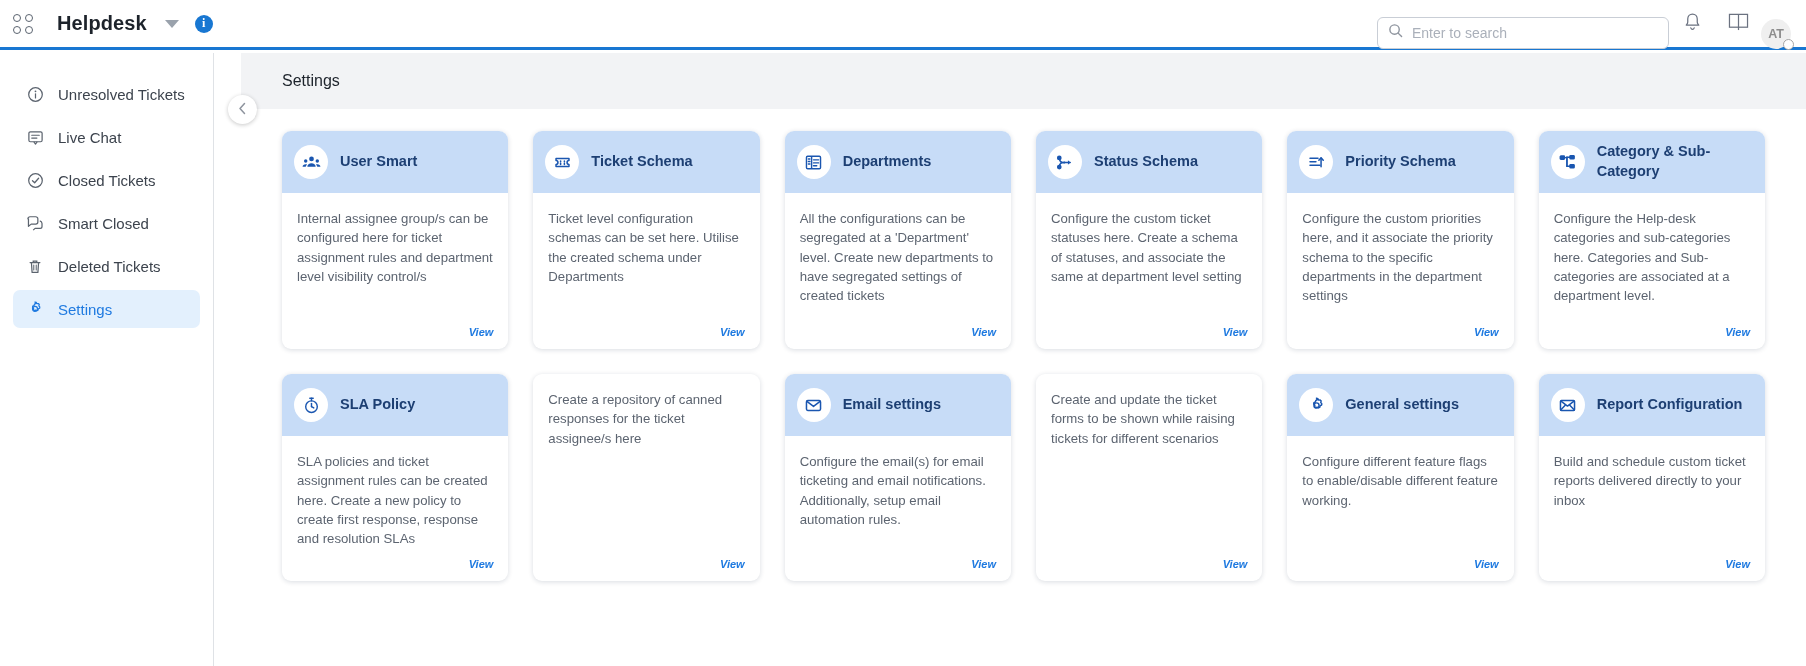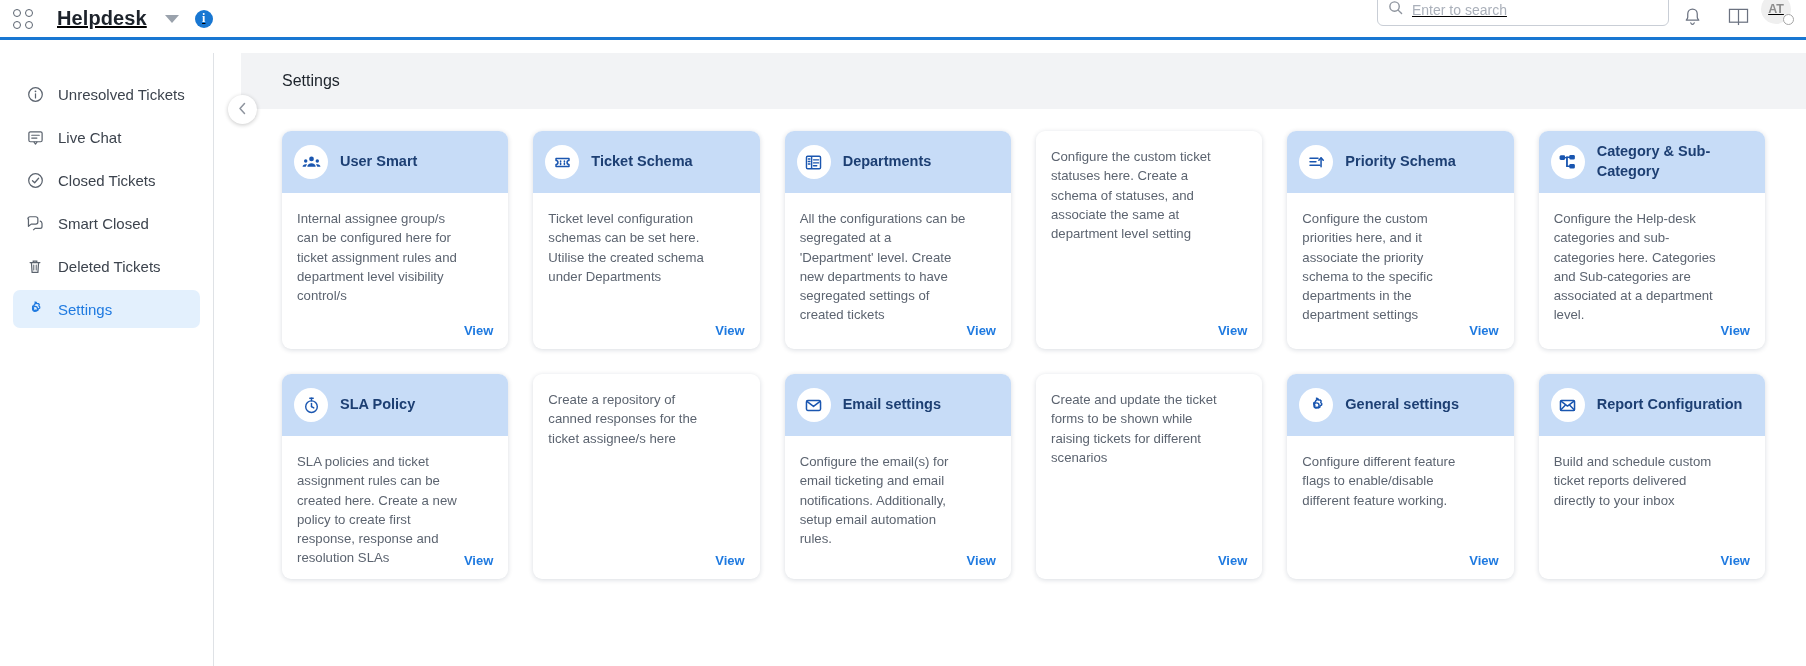--- a/index.html
+++ b/index.html
@@ -7,40 +7,40 @@
   html, body {
     width: 1806px; height: 666px;
     font-family: "Liberation Sans", sans-serif;
     background: #ffffff;
     overflow: hidden;
   }
 
   
   .topbar {
     position: absolute; top: 0; left: 0;
-    width: 1806px; height: 40px;
+    width: 1806px; height: 50px;
     background: #ffffff;
     border-bottom: 3px solid #1877d2;
-    display: flex; align-items: center; text-decoration: underline;
+    display: flex; align-items: center;
   }
   .grid-icon { margin-left: 13px; width: 22px; height: 22px;
                display: flex; flex-wrap: wrap; gap: 4px; align-content: center; }
   .grid-icon i { width: 8px; height: 8px; border: 1.6px solid #5b6470;
                  border-radius: 50%; display: block; }
   .app-title { margin-left: 22px; font-size: 20px; color: #1d232b;
                font-weight: 600; letter-spacing: .1px; }
   .caret-down { margin-left: 18px; width: 0; height: 0;
                 border-left: 7px solid transparent; border-right: 7px solid transparent;
                 border-top: 8px solid #9aa2ac; }
   .info-badge { margin-left: 16px; width: 18px; height: 18px; border-radius: 50%;
                 background: #1877d2; color: #fff; font-size: 12px; font-weight: 700;
                 display: flex; align-items: center; justify-content: center;
                 font-family: "Liberation Serif", serif; }
 
-  .topbar-right { margin-left: auto; display: flex; align-items: flex-start; gap: 0; }
+  .topbar-right { margin-left: auto; display: flex; align-items: flex-end; gap: 0; }
   .search-box {
     width: 292px; height: 32px; border: 1px solid #c9ced6; border-radius: 6px;
     display: flex; align-items: center; padding: 0 10px; background: #fff;
   }
   .search-box svg { flex: none; }
   .search-input {
     border: none; outline: none; margin-left: 9px; font-size: 14px;
     color: #3a4049; width: 100%; background: transparent;
     font-family: "Liberation Sans", sans-serif;
   }
@@ -87,25 +87,25 @@
   .card-grid { display: grid; grid-template-columns: repeat(6, 1fr); gap: 25px 25px; }
 
   .card { background: #ffffff; border-radius: 9px;
           box-shadow: 0 1px 5px rgba(20,40,70,.16);
           display: flex; flex-direction: column; overflow: hidden; cursor: pointer; }
   .card-head { background: #c7dcf7; min-height: 62px; display: flex; align-items: center;
                padding: 9px 12px; gap: 12px; }
   .card-ico { width: 34px; height: 34px; border-radius: 50%; background: #ffffff;
               display: flex; align-items: center; justify-content: center; flex: none; }
   .card-title { font-size: 14.5px; font-weight: 600; color: #1d3f73; line-height: 1.35; }
-  .card-body { padding: 16px 15px 11px 15px; display: flex; 
+  .card-body { padding: 16px 15px 11px 15px; display: flex; flex-direction: column;
                flex: 1; min-height: 156px; }
   .card-desc { font-size: 13.2px; line-height: 1.46; color: #5c6470; }
   .card-view { margin-top: auto; align-self: flex-end; color: #1f7ae0;
-               font-size: 13px; font-weight: 600; padding-top: 10px; cursor: pointer; }
+               font-size: 11px; font-weight: 600; padding-top: 10px; cursor: pointer; font-style: italic; }
   .r2 .card-body { min-height: 142px; }
 </style>
 </head>
 <body>
 
 <div class="topbar">
   <div class="grid-icon">
     <i></i>
       <i></i>
       <i></i>
@@ -288,20 +288,32 @@
           </div>
           <div class="card-title">Departments</div>
         </div>
         <div class="card-body">
           <div class="card-desc">All the configurations can be segregated at a 'Department' level. Create new departments to have segregated settings of created tickets</div>
           <div class="card-view">View</div>
         </div>
       </div>
 
       <div class="card">
+        <div class="card-head">
+          <div class="card-ico">
+            <svg width="19" height="19" viewBox="0 0 20 20" fill="none" stroke="#1a56b0" stroke-width="1.6">
+              <path d="M4.5 5.2c0 4 2 5 5.6 5M4.5 14.8c0-4 2-5 5.6-5" stroke-linecap="round"></path>
+              <circle cx="4.5" cy="5.2" r="1.7" fill="#1a56b0"></circle>
+              <circle cx="4.5" cy="14.8" r="1.7" fill="#1a56b0"></circle>
+              <line x1="9.5" y1="10" x2="16" y2="10" stroke-linecap="round"></line>
+              <path d="M13.6 7.6 L16.3 10 L13.6 12.4" fill="#1a56b0" stroke="none"></path>
+            </svg>
+          </div>
+          <div class="card-title">Status Schema</div>
+        </div>
         <div class="card-body">
           <div class="card-desc">Configure the custom ticket statuses here. Create a schema of statuses, and associate the same at department level setting</div>
           <div class="card-view">View</div>
         </div>
       </div>
 
       <div class="card">
         <div class="card-head">
           <div class="card-ico">
             <svg width="19" height="19" viewBox="0 0 20 20" fill="none" stroke="#1a56b0" stroke-width="1.6">

